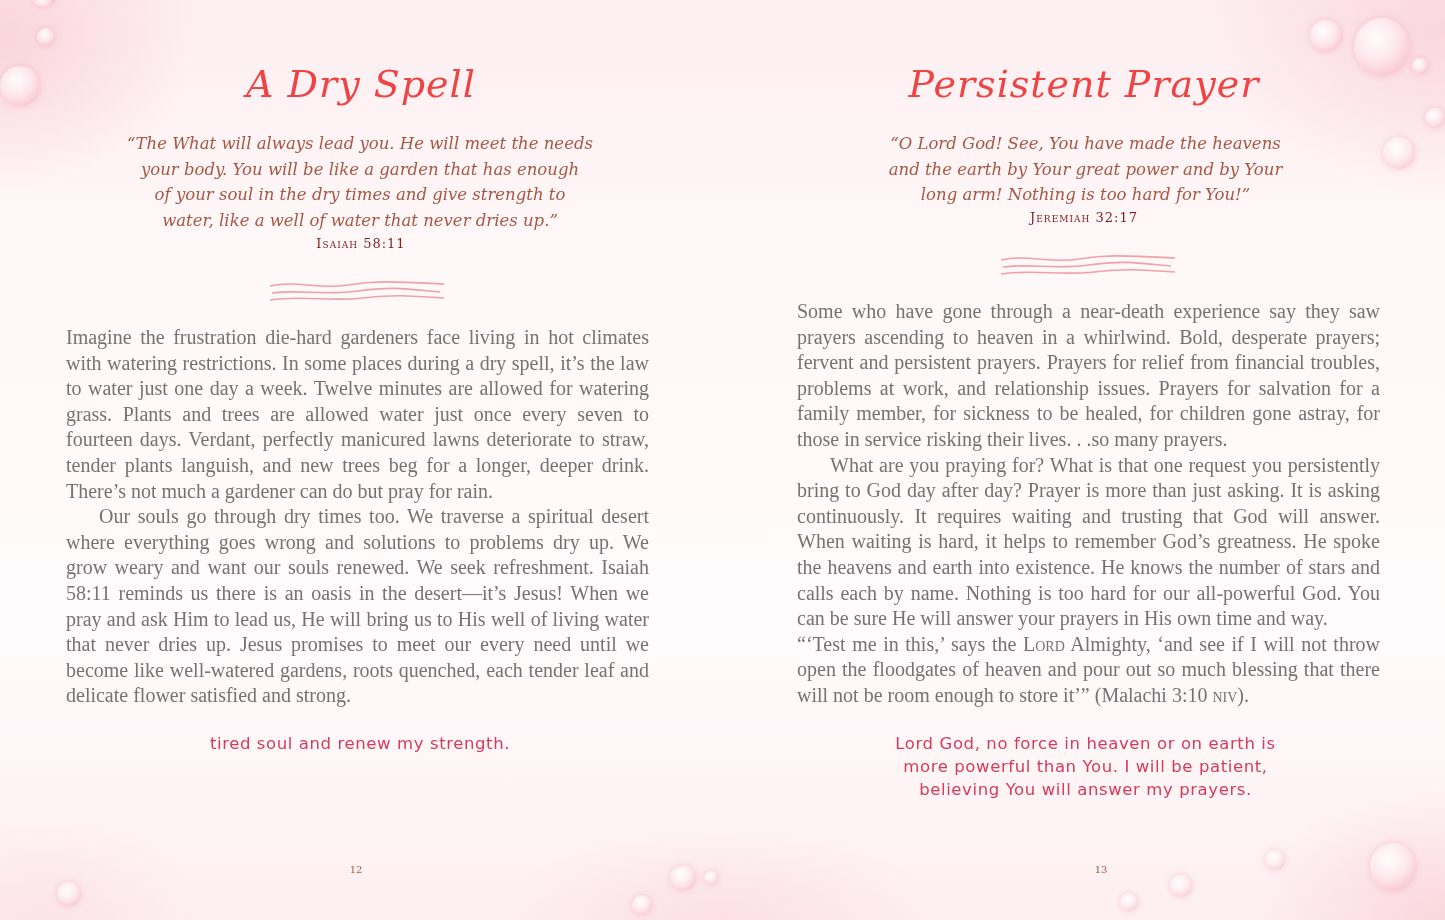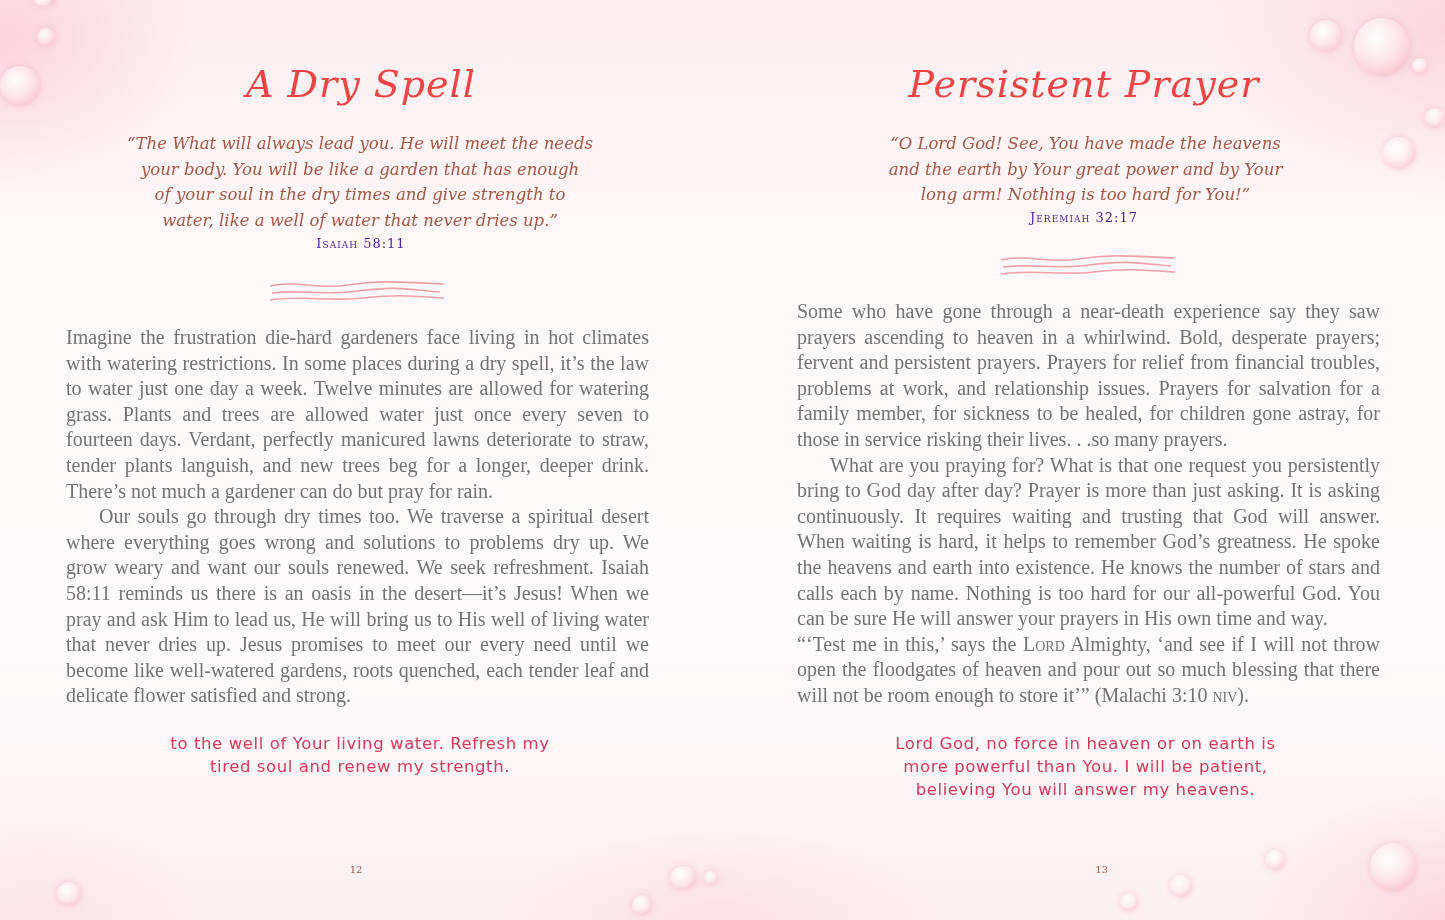--- a/index.html
+++ b/index.html
@@ -33,21 +33,21 @@
     font-family: "DejaVu Serif", serif; font-style: italic;
     color: #ef4444; font-size: 38px; letter-spacing: 1px;
   }
   .verse {
     position: absolute; text-align: center;
     font-family: "DejaVu Serif", serif; font-style: italic;
     color: #a65844; font-size: 16.5px; line-height: 25.5px;
   }
   .ref {
     position: absolute; left: 0; right: 0; text-align: center;
-    color: #4c1d95; font-size: 13px; letter-spacing: 1px; font-variant: small-caps;
+    color: #7f1d1d; font-size: 13px; letter-spacing: 1px; font-variant: small-caps;
     font-family: "DejaVu Serif", serif;
   }
   .wave {
     position: absolute; width: 178px; height: 24px;
   }
   .body-text {
     position: absolute; color: #737373;
     font-family: Liberation Serif, serif; font-size: 20px; line-height: 25.6px;
     text-align: justify;
   }
@@ -101,21 +101,20 @@
     <path d="M4 13 C30 9,55 16,90 11 S140 9,172 12" stroke="#f0a0a8" stroke-width="1.6" fill="none"></path>
     <path d="M2 20 C35 15,60 22,95 18 S145 16,176 18" stroke="#f0a0a8" stroke-width="1.6" fill="none"></path>
   </svg>
 
   <div class="body-text" style="left:66px;width:583px;top:325px;">
     <p>Imagine the frustration die-hard gardeners face living in hot climates with watering restrictions. In some places during a dry spell, it’s the law to water just one day a week. Twelve minutes are allowed for watering grass. Plants and trees are allowed water just once every seven to fourteen days. Verdant, perfectly manicured lawns deterio­rate to straw, tender plants languish, and new trees beg for a longer, deeper drink. There’s not much a gardener can do but pray for rain.</p>
     <p class="indent">Our souls go through dry times too. We traverse a spiritual desert where everything goes wrong and solutions to problems dry up. We grow weary and want our souls renewed. We seek refreshment. Isaiah 58:11 reminds us there is an oasis in the desert—it’s Jesus! When we pray and ask Him to lead us, He will bring us to His well of living water that never dries up. Jesus promises to meet our every need until we become like well-watered gardens, roots quenched, each tender leaf and delicate flower satisfied and strong.</p>
   </div>
 
   <div class="prayer" style="left:120px;width:480px;top:732px;">
-    <div>to the well of Your living water. Refresh my</div>
     <div>tired soul and renew my strength.</div>
   </div>
 
   <div class="pagenum" style="left:336px;width:40px;top:864px;">12</div>
 </section>
 
 <section class="page right">
   <div class="title" style="top:62px;">Persistent Prayer</div>
 
   <div class="verse" style="left:120px;width:485px;top:131px;">
@@ -133,17 +132,17 @@
 
   <div class="body-text" style="left:74px;width:583px;top:299px;">
     <p>Some who have gone through a near-death experience say they saw prayers ascending to heaven in a whirlwind. Bold, desperate prayers; fervent and persistent prayers. Prayers for relief from financial trou­bles, problems at work, and relationship issues. Prayers for salvation for a family member, for sickness to be healed, for children gone astray, for those in service risking their lives. . .so many prayers.</p>
     <p class="indent">What are you praying for? What is that one request you persistently bring to God day after day? Prayer is more than just asking. It is asking continuously. It requires waiting and trusting that God will answer. When waiting is hard, it helps to remember God’s greatness. He spoke the heavens and earth into existence. He knows the number of stars and calls each by name. Nothing is too hard for our all-powerful God. You can be sure He will answer your prayers in His own time and way.</p>
     <p><span>“‘Test me in this,’ says the </span><span class="sc">Lord</span><span> Almighty, ‘and see if I will not throw open the floodgates of heaven and pour out so much blessing that there will not be room enough to store it’” (Malachi 3:10 </span><span class="sc">niv</span><span>).</span></p>
   </div>
 
   <div class="prayer" style="left:120px;width:485px;top:732px;">
     <div>Lord God, no force in heaven or on earth is</div>
     <div>more powerful than You. I will be patient,</div>
-    <div>believing You will answer my heavens.</div>
+    <div>believing You will answer my prayers.</div>
   </div>
 
-  <div class="pagenum" style="left:345px;width:40px;top:864px;text-align:right;">13</div>
+  <div class="pagenum" style="left:358px;width:40px;top:864px;">13</div>
 </section>
 
 </body></html>

